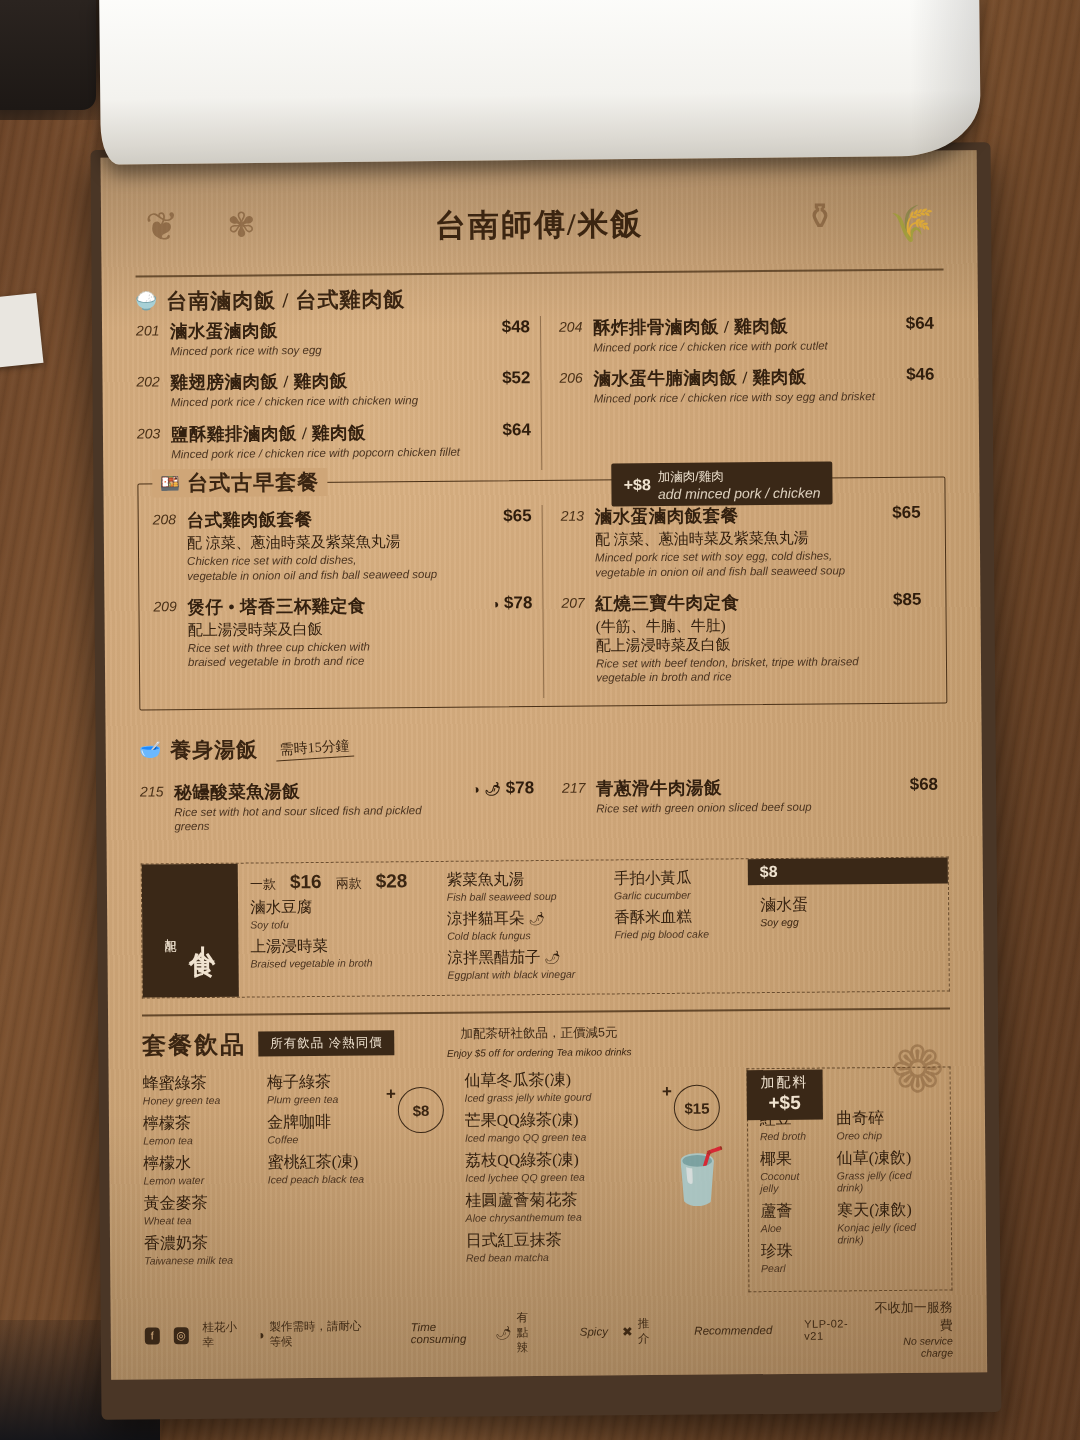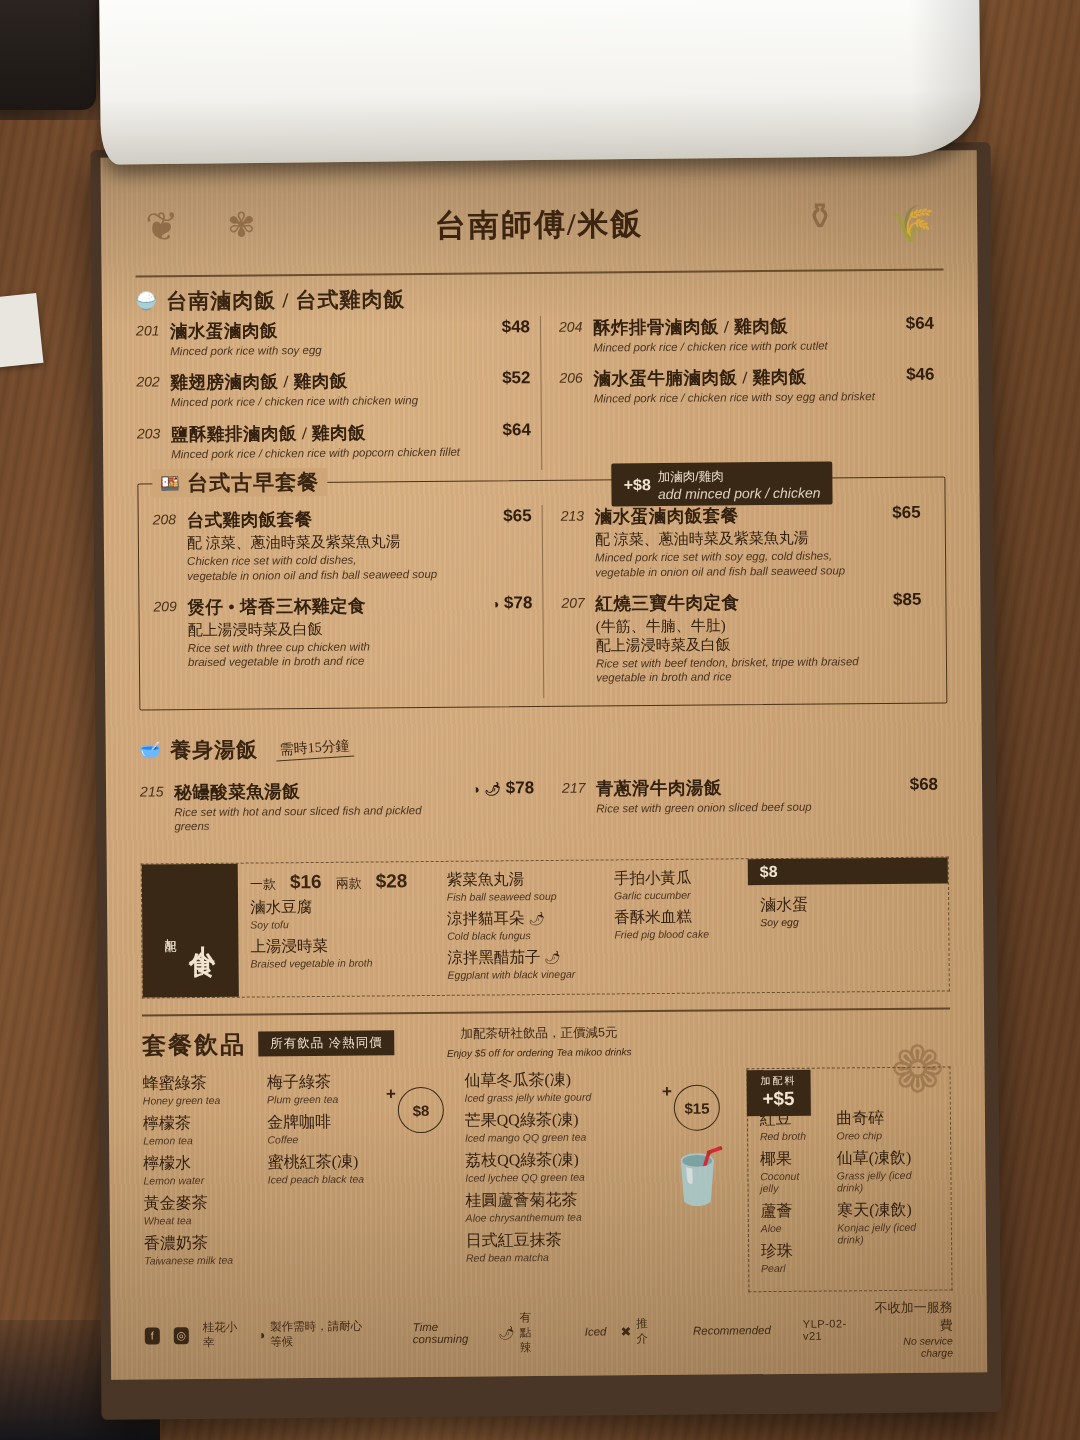--- a/index.html
+++ b/index.html
@@ -179,21 +179,21 @@
 
   .dz { margin-bottom: 7px;}
   .dz .n { font-size:16px; font-family:"Liberation Serif", serif; color:#33200f;}
   .dz .e { font-size:10.5px; font-style:italic; color:#4b3420;}
 
   .addons-box { border:1.5px dashed rgba(74,49,24,.75); padding: 34px 12px 10px; height: 100%;}
   .addons-chip {
     position:absolute; left: 10px; top: 2px; background:#3a2817; color:#f0e3d0;
     padding: 4px 14px 6px; text-align:center;
   }
-  .addons-chip .cn { font-size:10px; letter-spacing:2px;text-align:center;}
+  .addons-chip .cn { font-size:14px; letter-spacing:2px;text-align:center;}
   .addons-chip .big { font-size:19px; font-weight:700;}
   .addons-grid { display:flex; gap: 20px; padding-top: 6px;}
   .flower { position:absolute; right: 6px; top: -34px; font-size: 64px; color:#7b5631; opacity:.45;}
 
   .cup-art { font-size: 54px; margin-top: 14px; color:#5b3d22; opacity:.8;}
 
   
   .footer {
     position:absolute; left:34px; right:34px; bottom: 14px;
     display:flex; align-items:center; gap: 14px; font-size: 11.5px; color:#3e2914;
@@ -574,21 +574,21 @@
         <span class="foot-ic">◎</span>
         <span>桂花小幸</span>
         <span class="foot-item">
           <span class="moon">◑</span>
           <span>製作需時，請耐心等候</span>
           <span class="en">Time consuming</span>
         </span>
         <span class="foot-item">
           <span class="chili">🌶</span>
           <span>有點辣</span>
-          <span class="en">Iced</span>
+          <span class="en">Spicy</span>
         </span>
         <span class="foot-item">
           <span class="star">✖</span>
           <span>推介</span>
           <span class="en">Recommended</span>
         </span>
         <span class="code" style="margin-left:18px">YLP-02-v21</span>
         <span class="foot-right">
           <span class="cn">不收加一服務費</span><br>
           <span class="en">No service charge</span>

